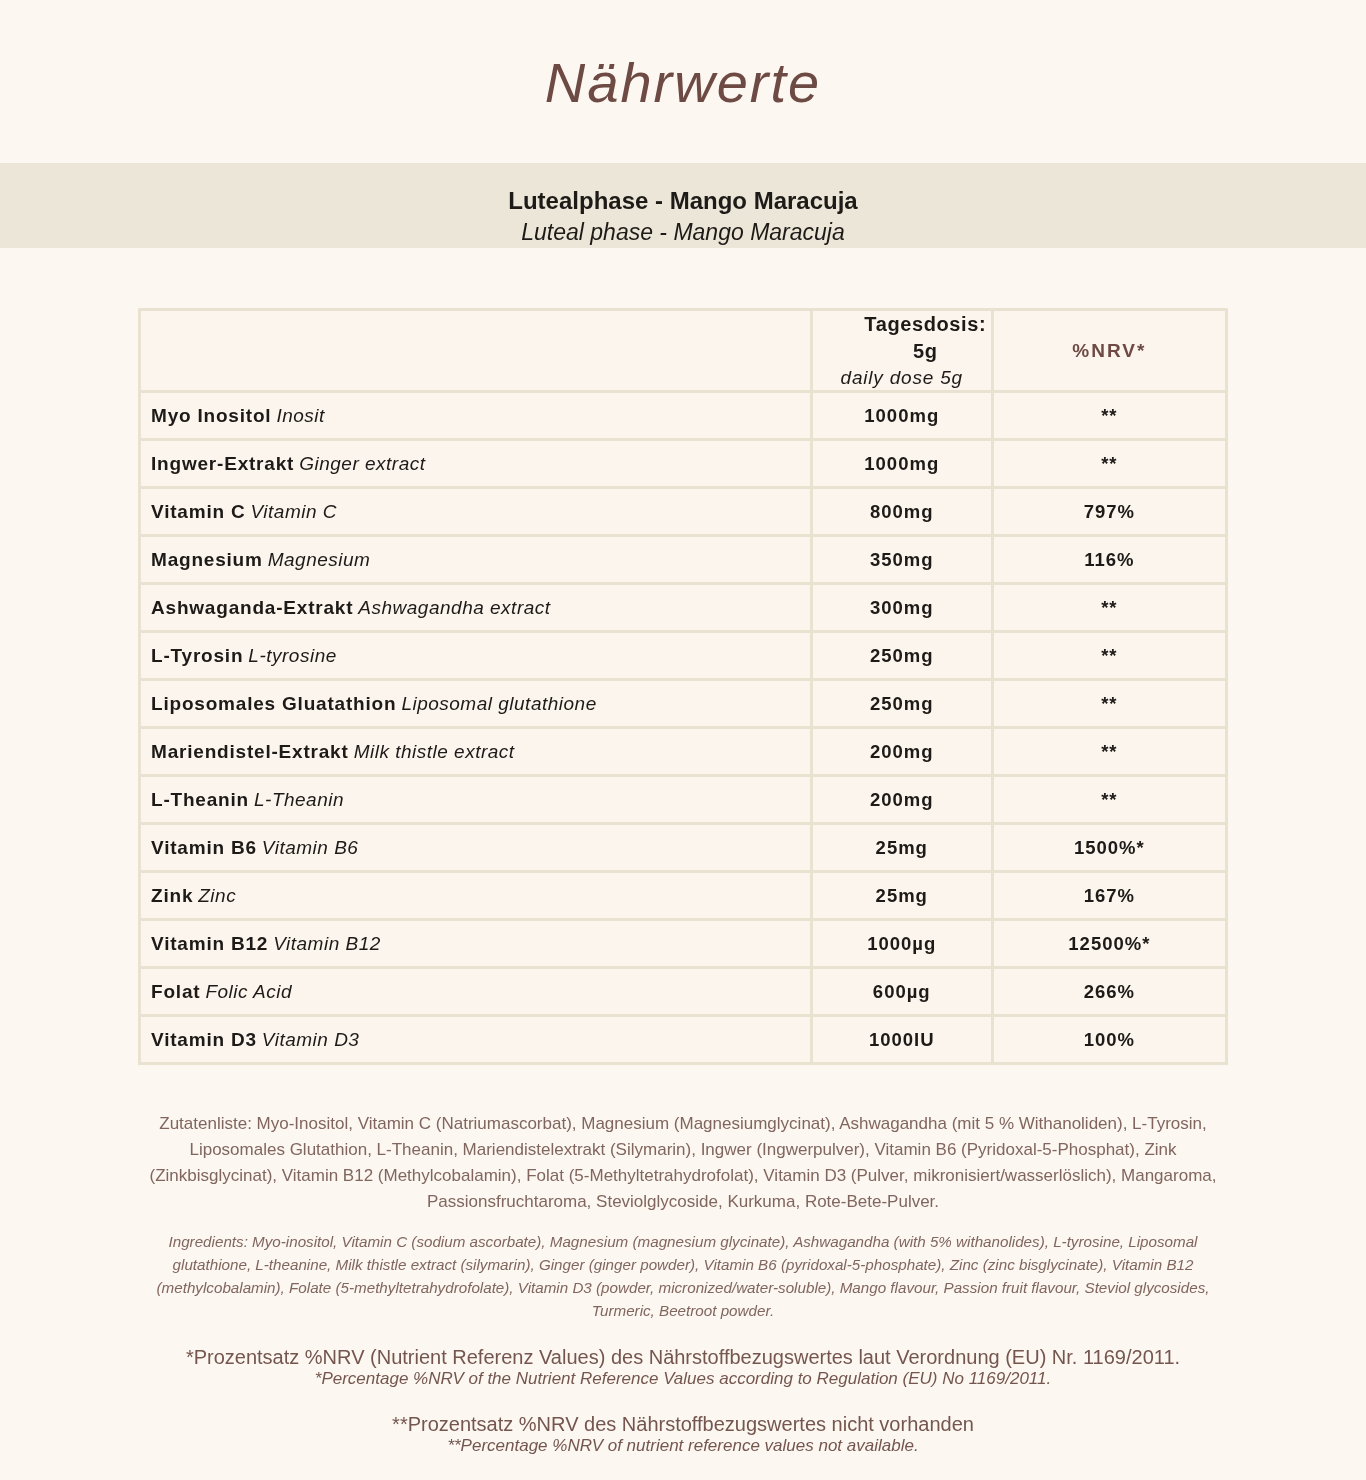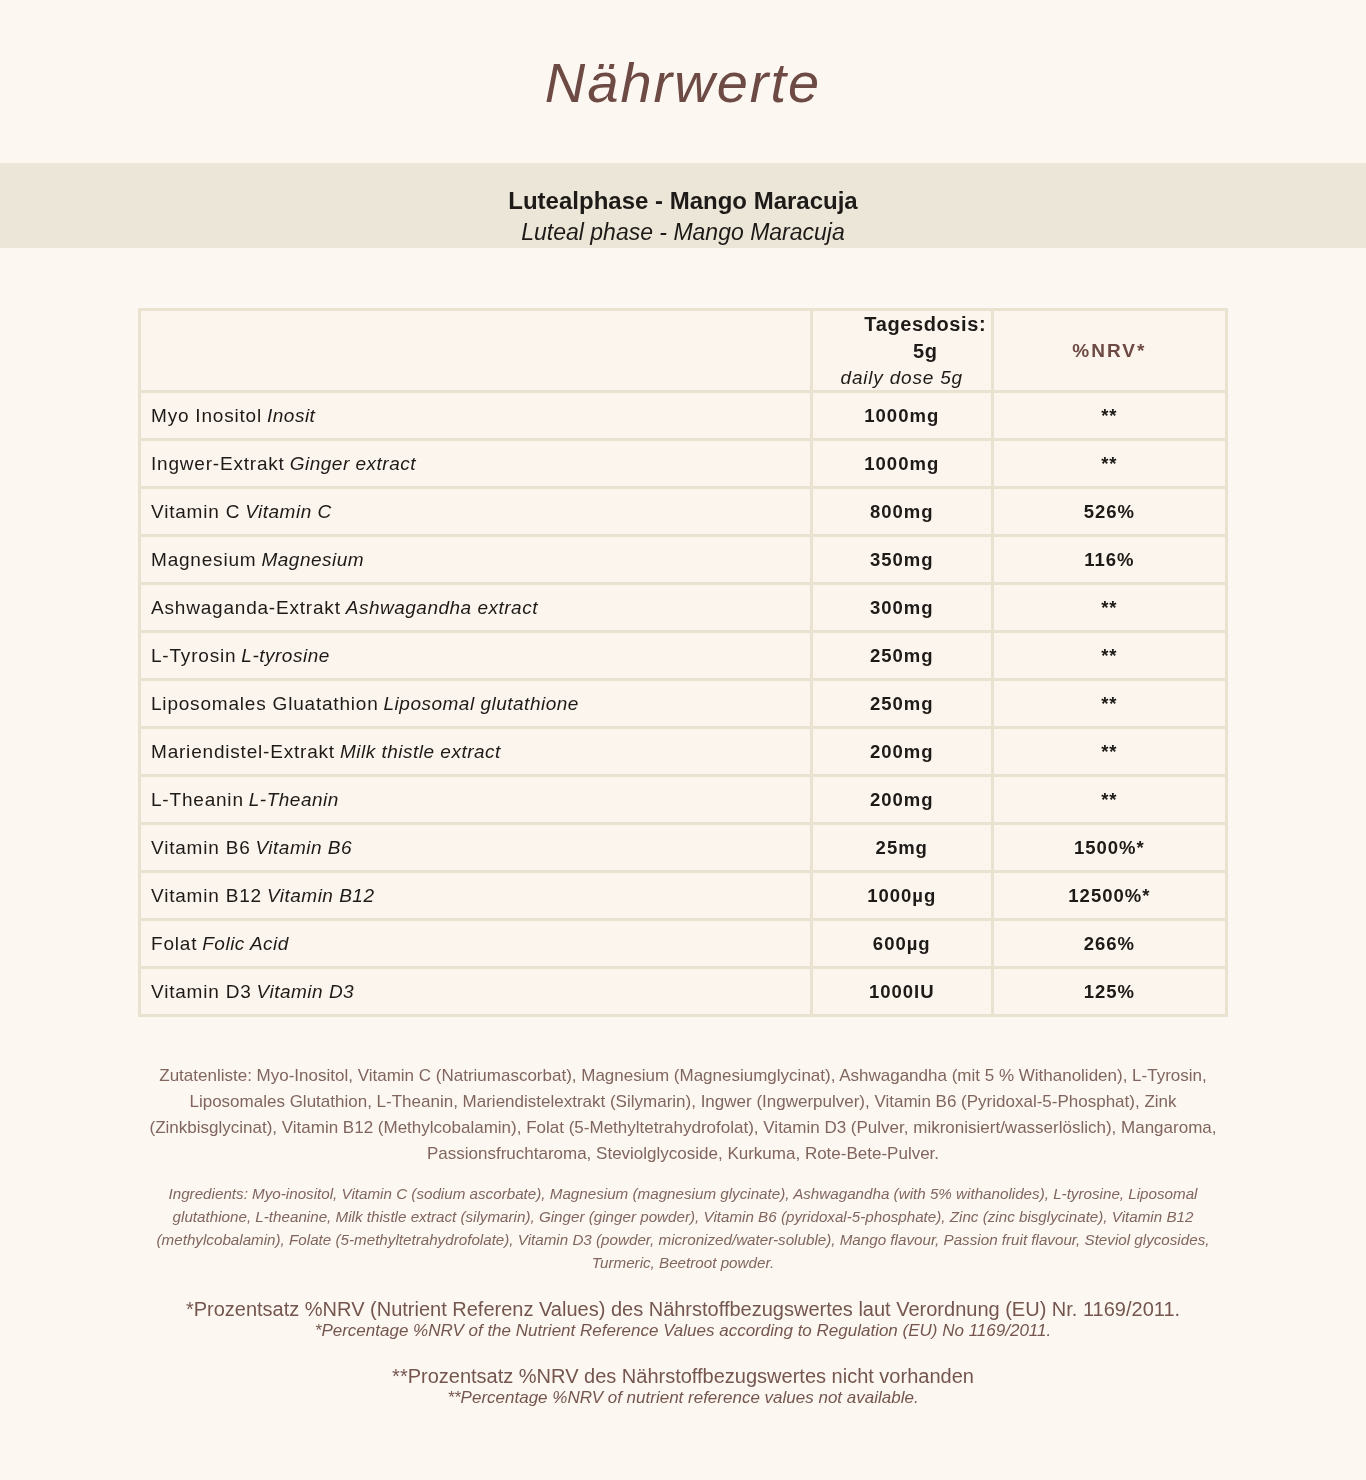--- a/index.html
+++ b/index.html
@@ -81,21 +81,21 @@
     letter-spacing: 2px;
     color: var(--accent, #6e4a44);
   }
 
   tbody td { height: 48px; vertical-align: middle; }
   td.cell-name {
     padding-left: 10px;
     font-size: 19px;
   }
   td.cell-name .name-de {
-    font-weight: normal;
+    font-weight: bold;
     letter-spacing: 0.8px;
   }
   td.cell-name .name-en {
     font-style: italic;
     letter-spacing: 0.5px;
     margin-left: 5px;
   }
   td.cell-dose, td.cell-nrv {
     text-align: center;
     font-size: 18.5px;
@@ -174,21 +174,21 @@
           </td>
           <td class="cell-dose">1000mg</td>
           <td class="cell-nrv">**</td>
         </tr>
 
         <tr>
           <td class="cell-name">
             <span class="name-de">Vitamin C</span><span class="name-en">Vitamin C</span>
           </td>
           <td class="cell-dose">800mg</td>
-          <td class="cell-nrv">526%</td>
+          <td class="cell-nrv">797%</td>
         </tr>
 
         <tr>
           <td class="cell-name">
             <span class="name-de">Magnesium</span><span class="name-en">Magnesium</span>
           </td>
           <td class="cell-dose">350mg</td>
           <td class="cell-nrv">116%</td>
         </tr>
 
@@ -233,20 +233,27 @@
         </tr>
 
         <tr>
           <td class="cell-name">
             <span class="name-de">Vitamin B6</span><span class="name-en">Vitamin B6</span>
           </td>
           <td class="cell-dose">25mg</td>
           <td class="cell-nrv">1500%*</td>
         </tr>
 
+        <tr>
+          <td class="cell-name">
+            <span class="name-de">Zink</span><span class="name-en">Zinc</span>
+          </td>
+          <td class="cell-dose">25mg</td>
+          <td class="cell-nrv">167%</td>
+        </tr>
 
         <tr>
           <td class="cell-name">
             <span class="name-de">Vitamin B12</span><span class="name-en">Vitamin B12</span>
           </td>
           <td class="cell-dose">1000µg</td>
           <td class="cell-nrv">12500%*</td>
         </tr>
 
         <tr>
@@ -255,21 +262,21 @@
           </td>
           <td class="cell-dose">600µg</td>
           <td class="cell-nrv">266%</td>
         </tr>
 
         <tr>
           <td class="cell-name">
             <span class="name-de">Vitamin D3</span><span class="name-en">Vitamin D3</span>
           </td>
           <td class="cell-dose">1000IU</td>
-          <td class="cell-nrv">125%</td>
+          <td class="cell-nrv">100%</td>
         </tr>
       </tbody>
   </table>
 </div>
 
 <section class="notes">
   <p class="ingredients-de">Zutatenliste: Myo-Inositol, Vitamin C (Natriumascorbat), Magnesium (Magnesiumglycinat), Ashwagandha (mit 5 % Withanoliden), L-Tyrosin, Liposomales Glutathion, L-Theanin, Mariendistelextrakt (Silymarin), Ingwer (Ingwerpulver), Vitamin B6 (Pyridoxal-5-Phosphat), Zink (Zinkbisglycinat), Vitamin B12 (Methylcobalamin), Folat (5-Methyltetrahydrofolat), Vitamin D3 (Pulver, mikronisiert/wasserlöslich), Mangaroma, Passionsfruchtaroma, Steviolglycoside, Kurkuma, Rote-Bete-Pulver.</p>
   <p class="ingredients-en">Ingredients: Myo-inositol, Vitamin C (sodium ascorbate), Magnesium (magnesium glycinate), Ashwagandha (with 5% withanolides), L-tyrosine, Liposomal glutathione, L-theanine, Milk thistle extract (silymarin), Ginger (ginger powder), Vitamin B6 (pyridoxal-5-phosphate), Zinc (zinc bisglycinate), Vitamin B12 (methylcobalamin), Folate (5-methyltetrahydrofolate), Vitamin D3 (powder, micronized/water-soluble), Mango flavour, Passion fruit flavour, Steviol glycosides, Turmeric, Beetroot powder.</p>
 
   <div class="footnote">

